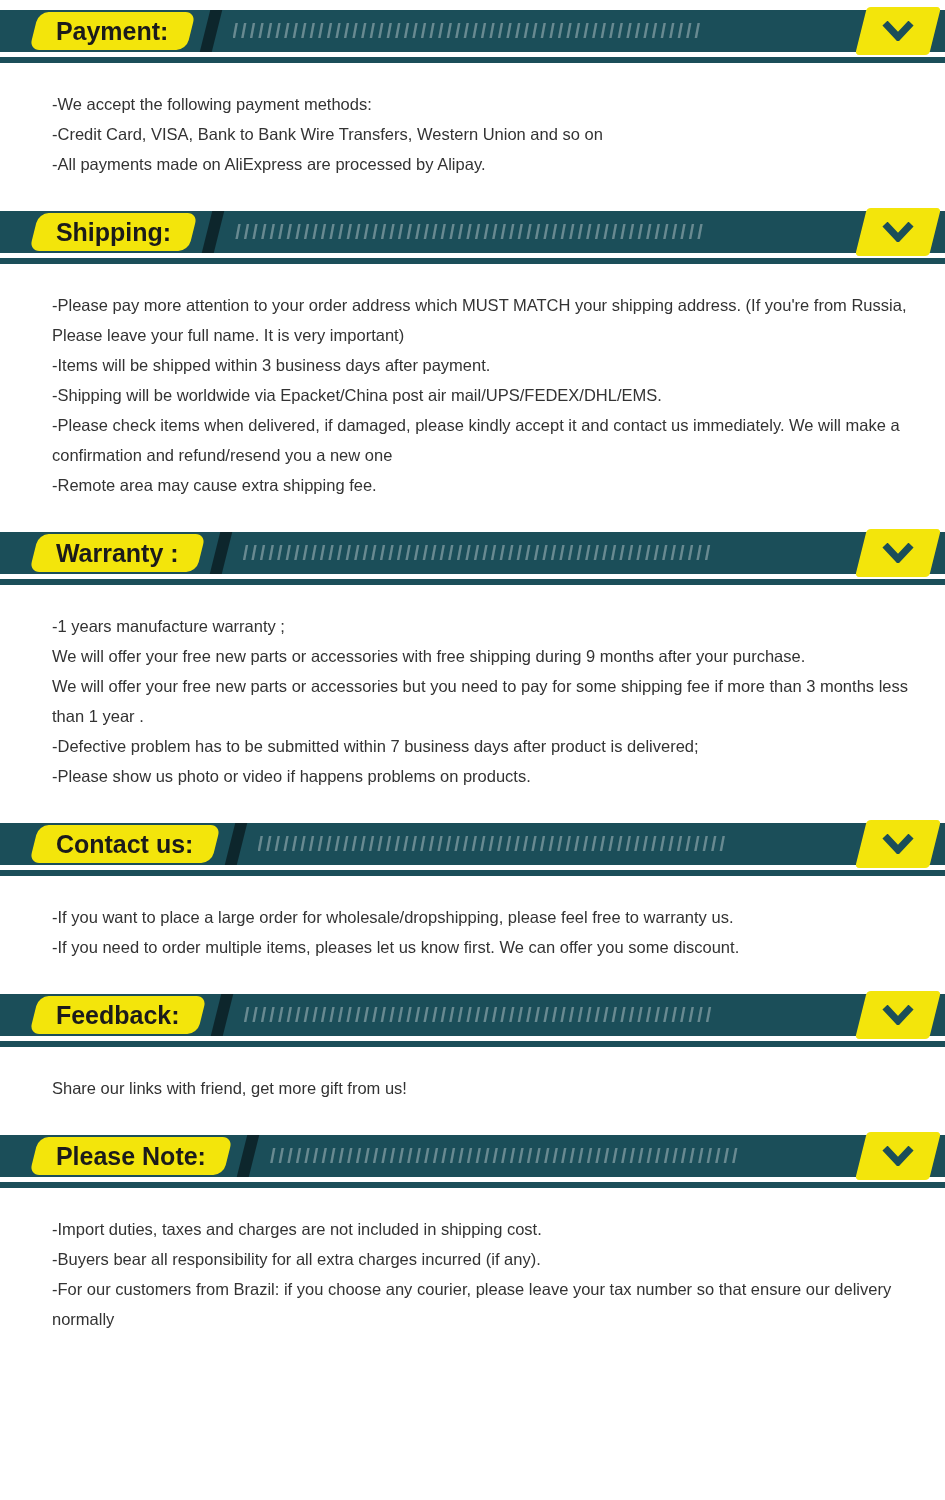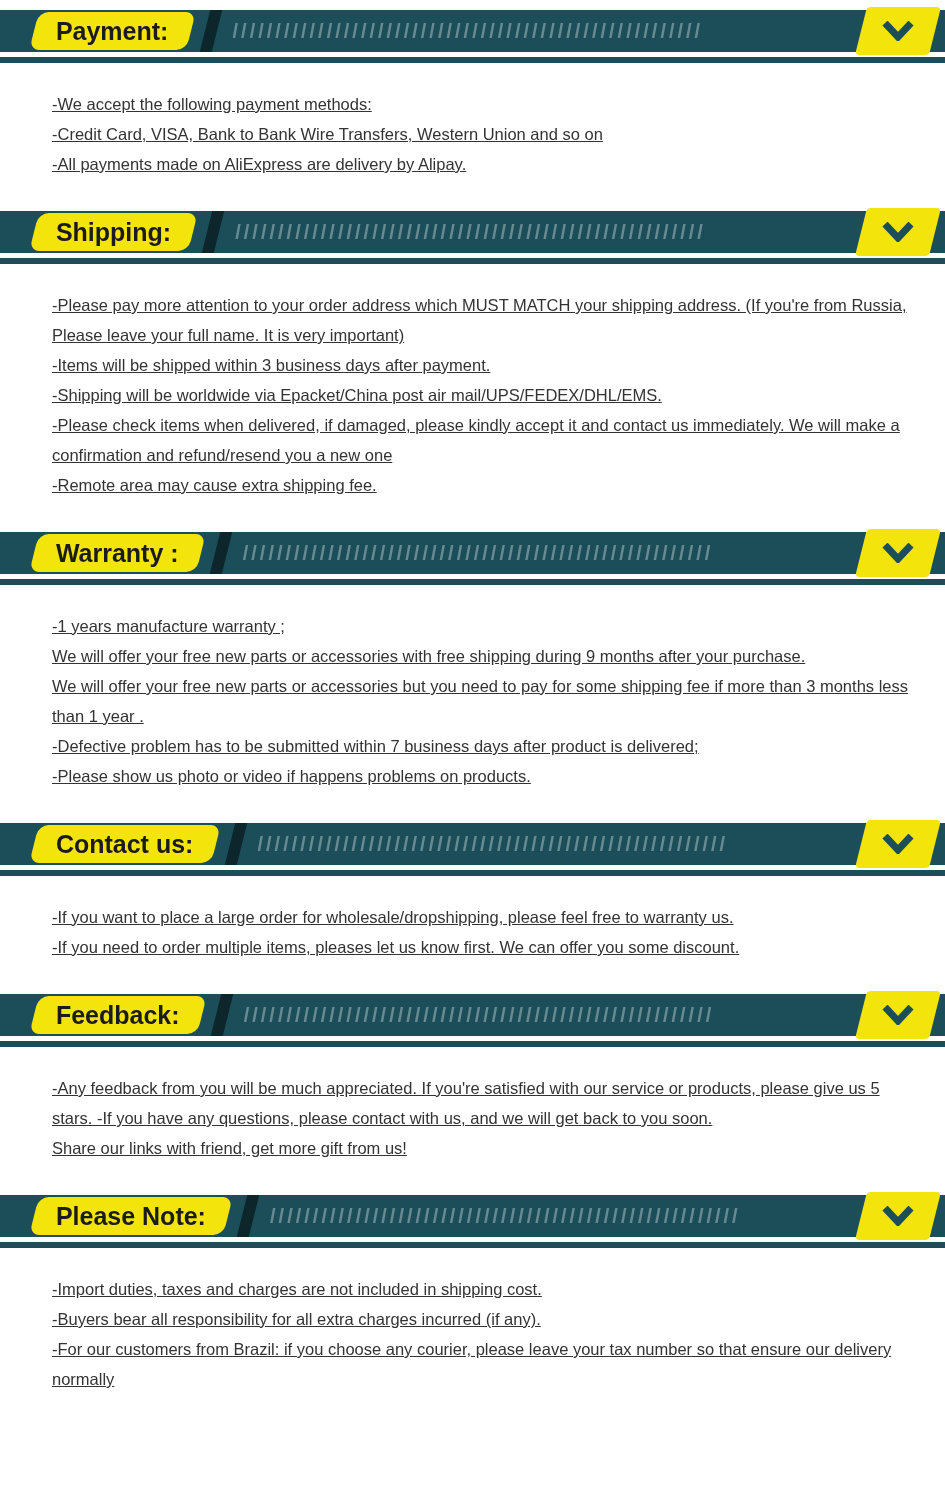--- a/index.html
+++ b/index.html
@@ -78,21 +78,20 @@
     margin-left: 12px;
   }
   .arrow-inner { transform: skewX(14deg); display: flex; }
   .arrow-inner svg path { stroke: #1b4e59; }
 
   
   .content {
     padding: 26px 30px 32px 52px;
     font-size: 16.5px;
     line-height: 30px;
-    text-decoration: underline;
   }
   .content p { margin: 0; }
 </style>
 </head>
 <body>
 
 <div class="page">
 
   <section class="sec">
     <div class="banner">
@@ -106,21 +105,21 @@
           <svg width="34" height="20" viewBox="0 0 34 20">
               <path d="M4 2 L17 16 L30 2" fill="none" stroke-width="7"></path>
             </svg>
         </span>
       </div>
     </div>
     <div class="underline"></div>
     <div class="content">
       <p>-We accept the following payment methods:</p>
       <p>-Credit Card, VISA, Bank to Bank Wire Transfers, Western Union and so on</p>
-      <p>-All payments made on AliExpress are delivery by Alipay.</p>
+      <p>-All payments made on AliExpress are processed by Alipay.</p>
     </div>
   </section>
 
   <section class="sec">
     <div class="banner">
       <div class="tag">
         <span class="tag-text">Shipping:</span>
       </div>
       <div class="slash-dark"></div>
       <div class="hatch">///////////////////////////////////////////////////////</div>
@@ -199,21 +198,20 @@
       <div class="arrow">
         <span class="arrow-inner">
           <svg width="34" height="20" viewBox="0 0 34 20">
               <path d="M4 2 L17 16 L30 2" fill="none" stroke-width="7"></path>
             </svg>
         </span>
       </div>
     </div>
     <div class="underline"></div>
     <div class="content">
-      <p>-Any feedback from you will be much appreciated. If you're satisfied with our service or products, please give us 5 stars. -If you have any questions, please contact with us, and we will get back to you soon.</p>
       <p>Share our links with friend, get more gift from us!</p>
     </div>
   </section>
 
   <section class="sec">
     <div class="banner">
       <div class="tag">
         <span class="tag-text">Please Note:</span>
       </div>
       <div class="slash-dark"></div>

